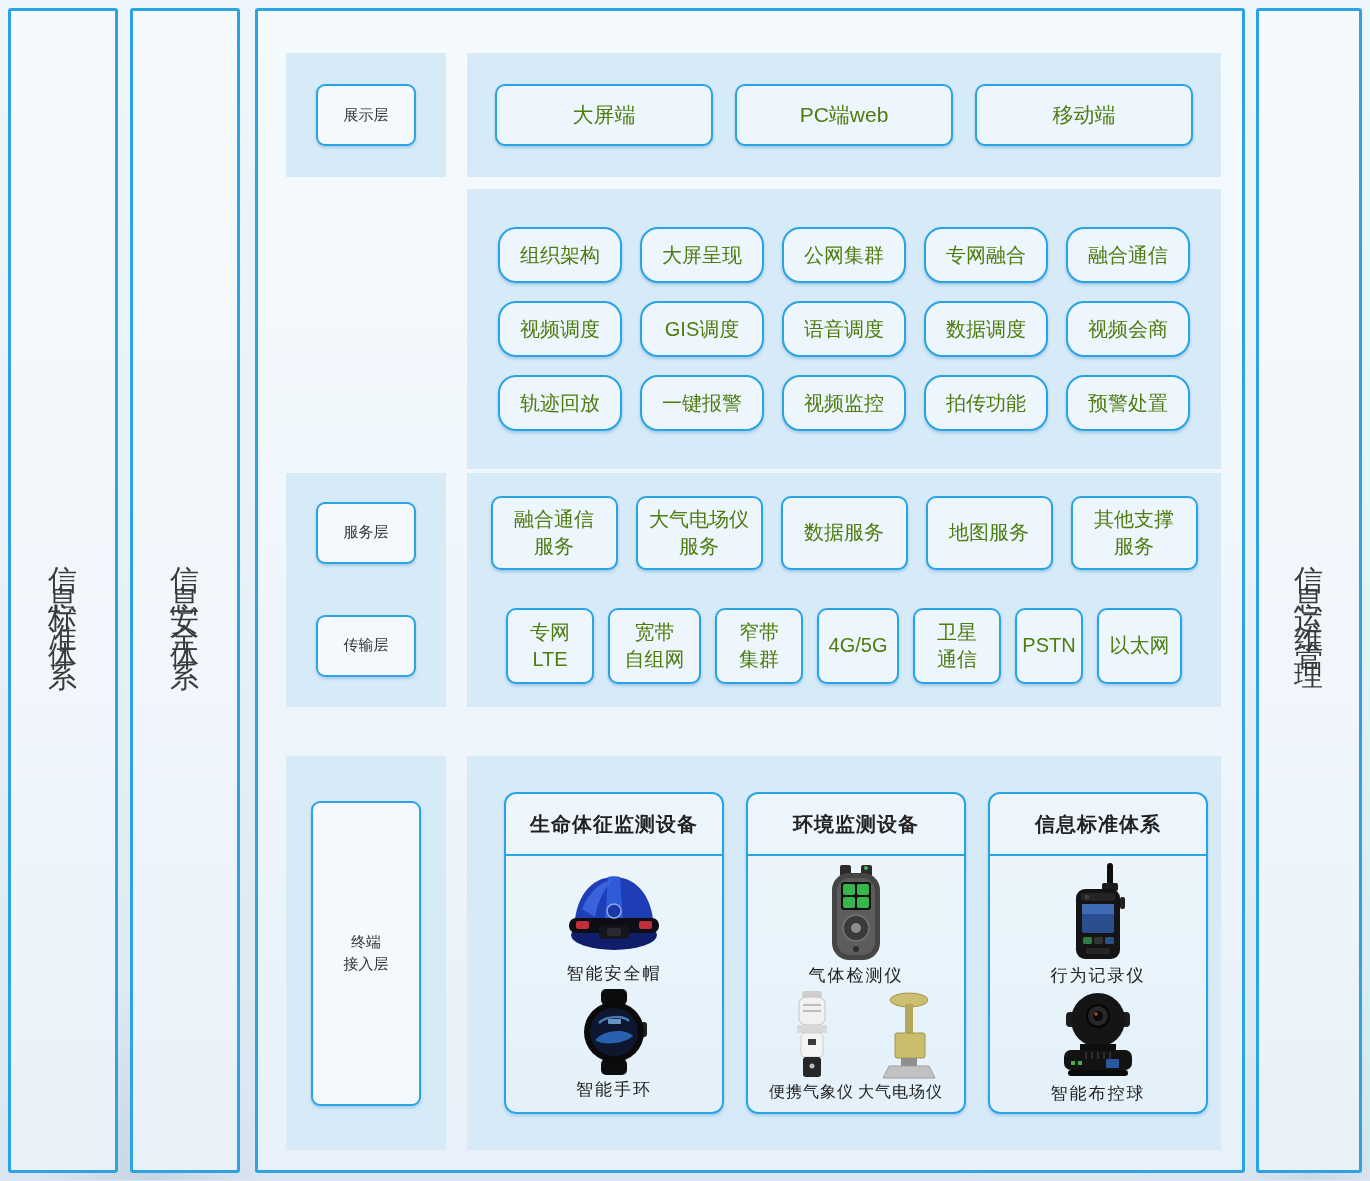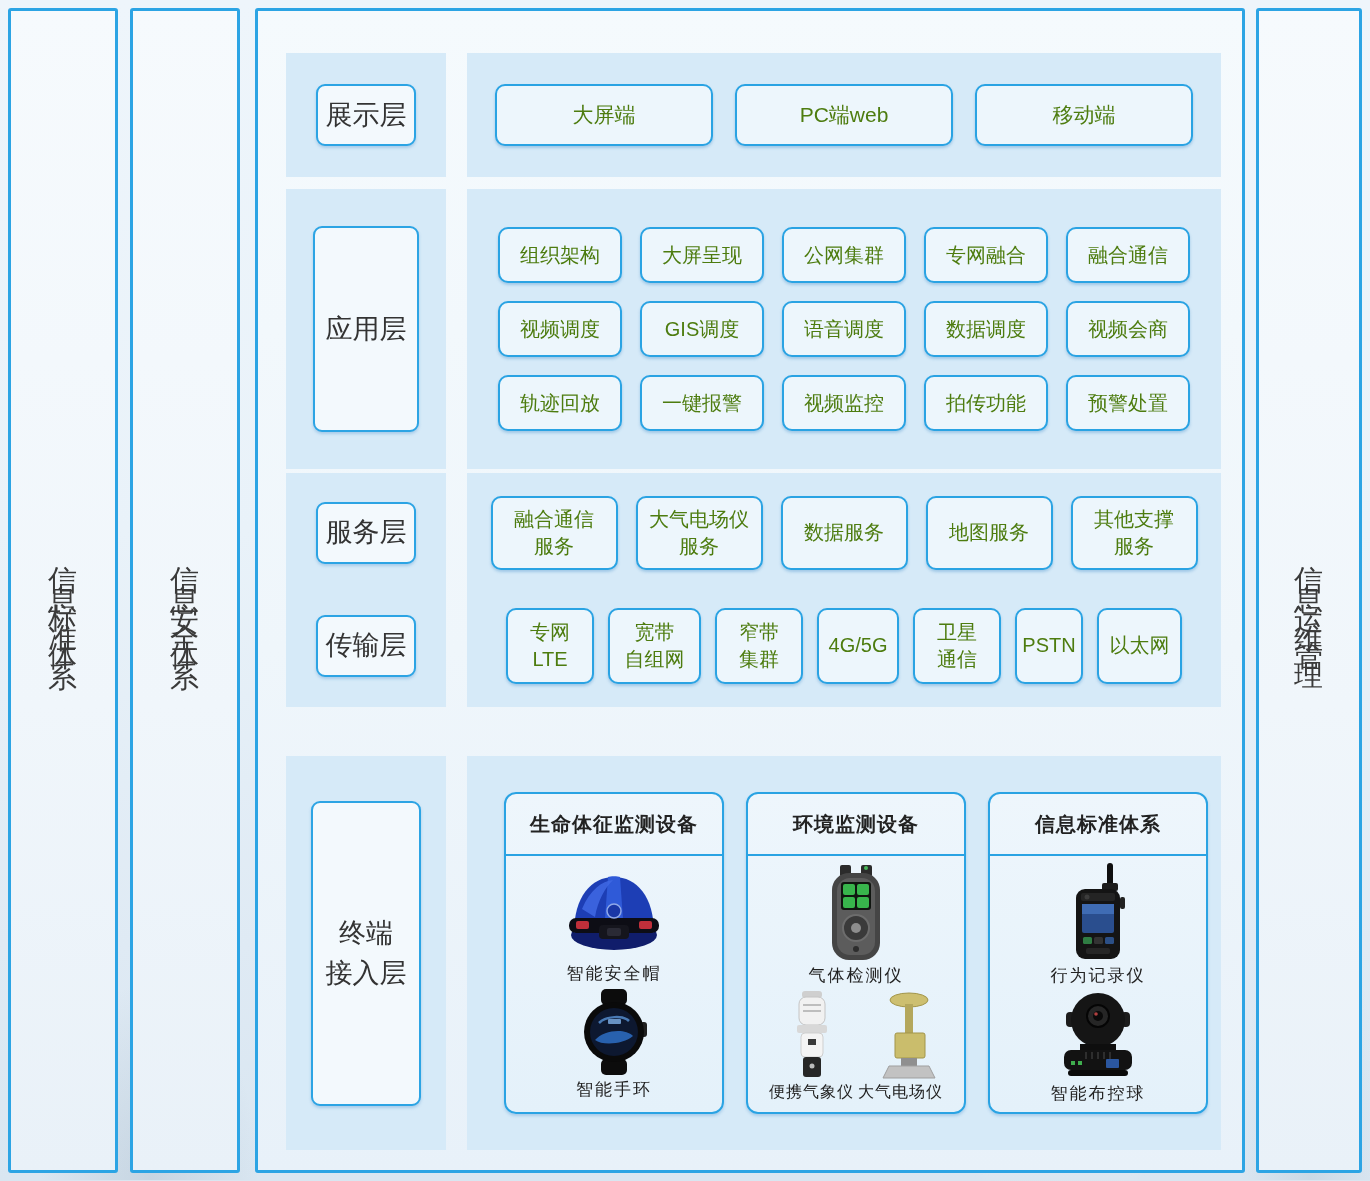--- a/index.html
+++ b/index.html
@@ -50,38 +50,38 @@
   .row1 { top:42px;  height:124px; }
   .row2 { top:178px; height:280px; }
   .row3 { top:462px; height:119px; }
   .row4 { top:573px; height:123px; }
   .row5 { top:745px; height:394px; }
 
   .label-box {
     background:#f3f9fd; border:2px solid #2ca4e4; border-radius:9px;
     box-shadow:0 2px 3px rgba(80,150,205,.35);
     display:flex; align-items:center; justify-content:center; text-align:center;
-    font-size:27px; color:#333; width:100px; white-space:pre-line; line-height:1.5;
+    font-size:15px; color:#333; width:100px; white-space:pre-line; line-height:1.5;
   }
   .row1 .label-box, .row3 .label-box, .row4 .label-box { height:62px; }
   .row2 .label-box { height:206px; width:106px; }
   .row5 .label-box { height:305px; width:110px; }
 
   .btn {
     background:#edf6fc; border:2px solid #2aa3e3; border-radius:10px;
     box-shadow:0 2px 3px rgba(80,150,205,.4);
     display:flex; align-items:center; justify-content:center; text-align:center;
     font-size:20px; color:#4d7c0f; white-space:pre-line; line-height:1.35;
   }
   .row1 .content-band { display:flex; align-items:center; justify-content:center; gap:22px; }
   .r1-btn { width:218px; height:62px; font-size:21px; }
 
   .row2 .content-band { display:flex; flex-direction:column; justify-content:center; gap:18px; }
   .app-line { display:flex; justify-content:center; gap:18px; }
-  .r2-btn { width:124px; height:56px; }
+  .r2-btn { width:124px; height:56px;border-radius:18px; }
 
   .row3 .content-band { display:flex; align-items:center; justify-content:center; gap:18px; }
   .r3-btn { width:127px; height:74px; }
 
   .row4 .content-band { display:flex; align-items:center; justify-content:center; gap:14px; }
   .r4-btn { height:76px; }
   .row4 .btn:nth-child(1){ width:88px; }
   .row4 .btn:nth-child(2){ width:93px; }
   .row4 .btn:nth-child(3){ width:88px; }
   .row4 .btn:nth-child(4){ width:82px; }
@@ -136,23 +136,20 @@
         <div class="band label-band">
           <div class="label-box">展示层</div>
         </div>
         <div class="band content-band">
           <div class="btn r1-btn">大屏端</div>
           <div class="btn r1-btn">PC端web</div>
           <div class="btn r1-btn">移动端</div>
         </div>
       </div>
       <div class="row row2">
-        <div class="band label-band">
-          <div class="label-box">应用层</div>
-        </div>
         <div class="band content-band">
           <div class="app-line">
             <div class="btn r2-btn">组织架构</div>
             <div class="btn r2-btn">大屏呈现</div>
             <div class="btn r2-btn">公网集群</div>
             <div class="btn r2-btn">专网融合</div>
             <div class="btn r2-btn">融合通信</div>
           </div>
           <div class="app-line">
             <div class="btn r2-btn">视频调度</div>

